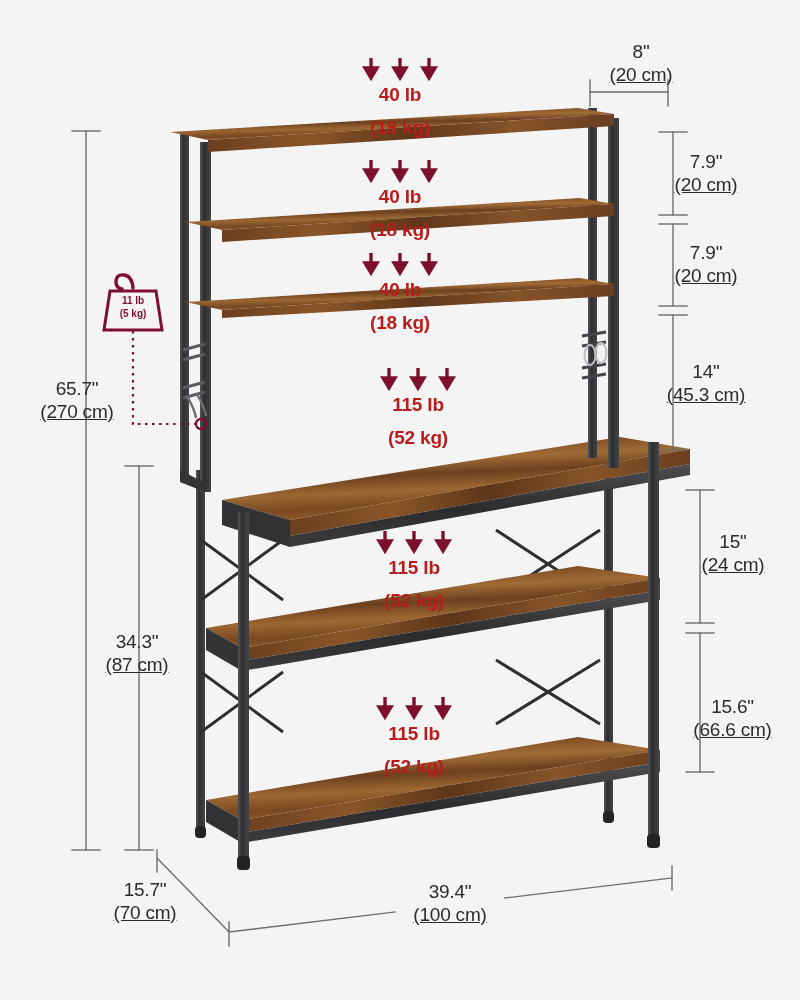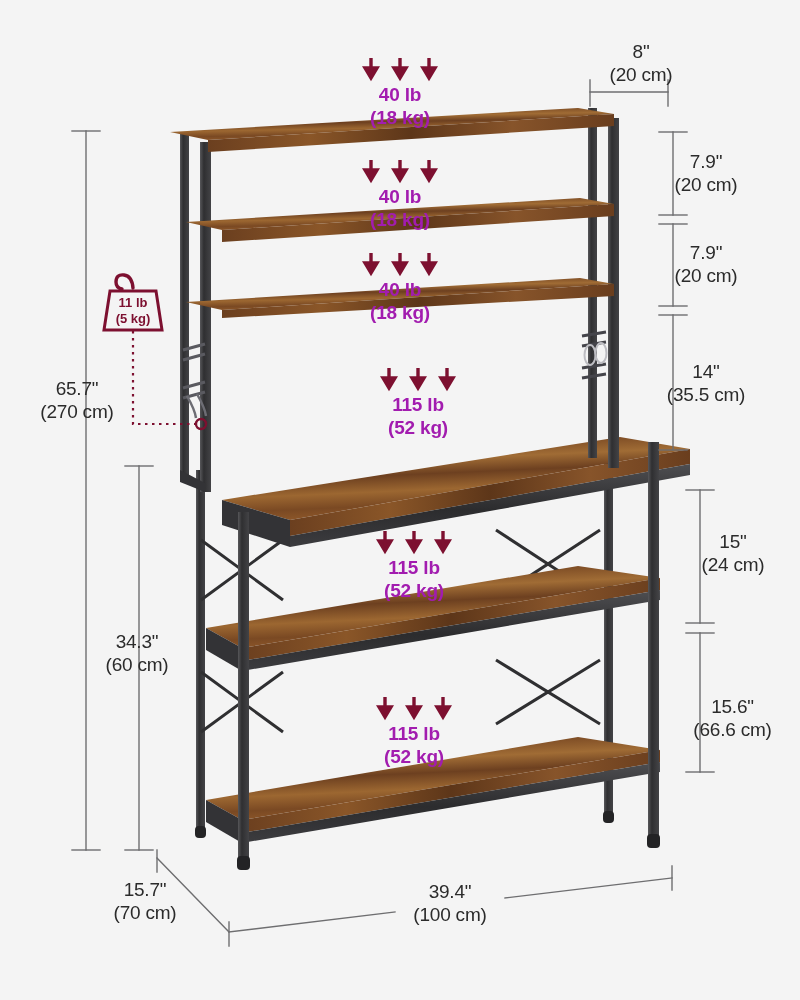--- a/index.html
+++ b/index.html
@@ -15,37 +15,37 @@
   .dimtext{
     position:absolute;
     color:#2b2b2b;
     font-size:19px;
     font-weight:400;
     line-height:1.22;
     text-align:center;
     white-space:nowrap;
     letter-spacing:-0.2px;
   }
-  .dimtext .l2{display:block;}
+  .dimtext .l2{display:block;text-decoration:underline;}
   .loadlabel{
     position:absolute;
-    color:#a21caf;
+    color:#b91c1c;
     font-weight:bold;
     font-size:19px;
     line-height:1.2;
     text-align:center;
     white-space:nowrap;
     letter-spacing:-0.2px;
   }
-  .loadlabel .l2{display:block;}
+  .loadlabel .l2{display:block;margin-top:10px;}
   .hooktag{
     position:absolute;
     color:#7d1030;
     font-weight:bold;
-    font-size:13px;
+    font-size:10px;
     line-height:1.25;
     text-align:center;
     white-space:nowrap;
   }
   .hooktag .l2{display:block;}
 </style>
 </head>
 <body>
 
 <div id="stage">
@@ -282,41 +282,41 @@
     <span class="l2">(20 cm)</span>
   </div>
 
   <div class="dimtext" style="left:641px;top:241px;width:130px;">
     <span>7.9"</span>
     <span class="l2">(20 cm)</span>
   </div>
 
   <div class="dimtext" style="left:641px;top:360px;width:130px;">
     <span>14"</span>
-    <span class="l2">(35.5 cm)</span>
+    <span class="l2">(45.3 cm)</span>
   </div>
 
   <div class="dimtext" style="left:668px;top:530px;width:130px;">
     <span>15"</span>
     <span class="l2">(24 cm)</span>
   </div>
 
   <div class="dimtext" style="left:665px;top:695px;width:135px;">
     <span>15.6"</span>
     <span class="l2">(66.6 cm)</span>
   </div>
 
   <div class="dimtext" style="left:12px;top:377px;width:130px;">
     <span>65.7"</span>
     <span class="l2">(270 cm)</span>
   </div>
 
   <div class="dimtext" style="left:72px;top:630px;width:130px;">
     <span>34.3"</span>
-    <span class="l2">(60 cm)</span>
+    <span class="l2">(87 cm)</span>
   </div>
 
   <div class="dimtext" style="left:80px;top:878px;width:130px;">
     <span>15.7"</span>
     <span class="l2">(70 cm)</span>
   </div>
 
   <div class="dimtext" style="left:385px;top:880px;width:130px;">
     <span>39.4"</span>
     <span class="l2">(100 cm)</span>

